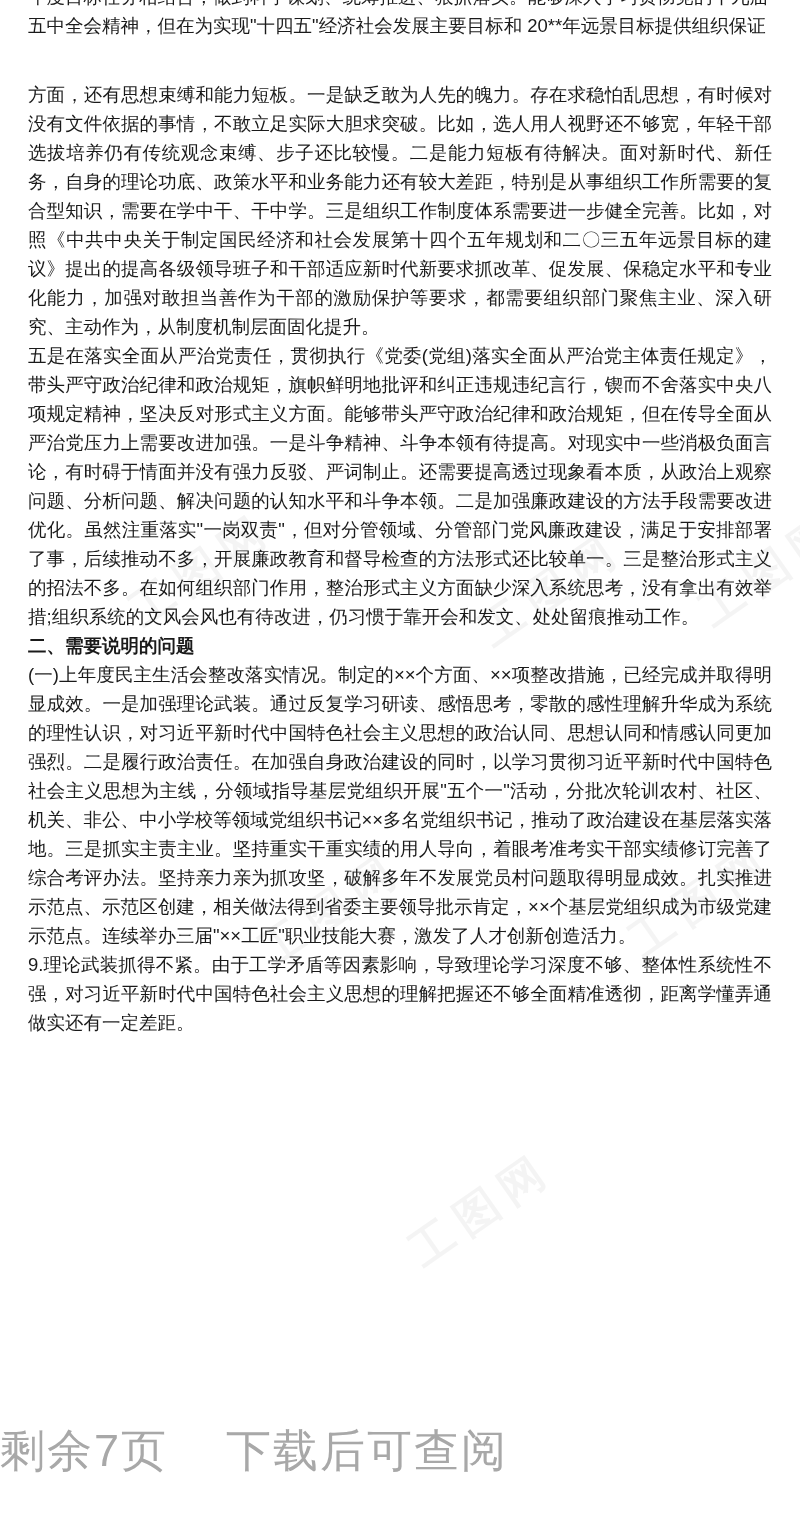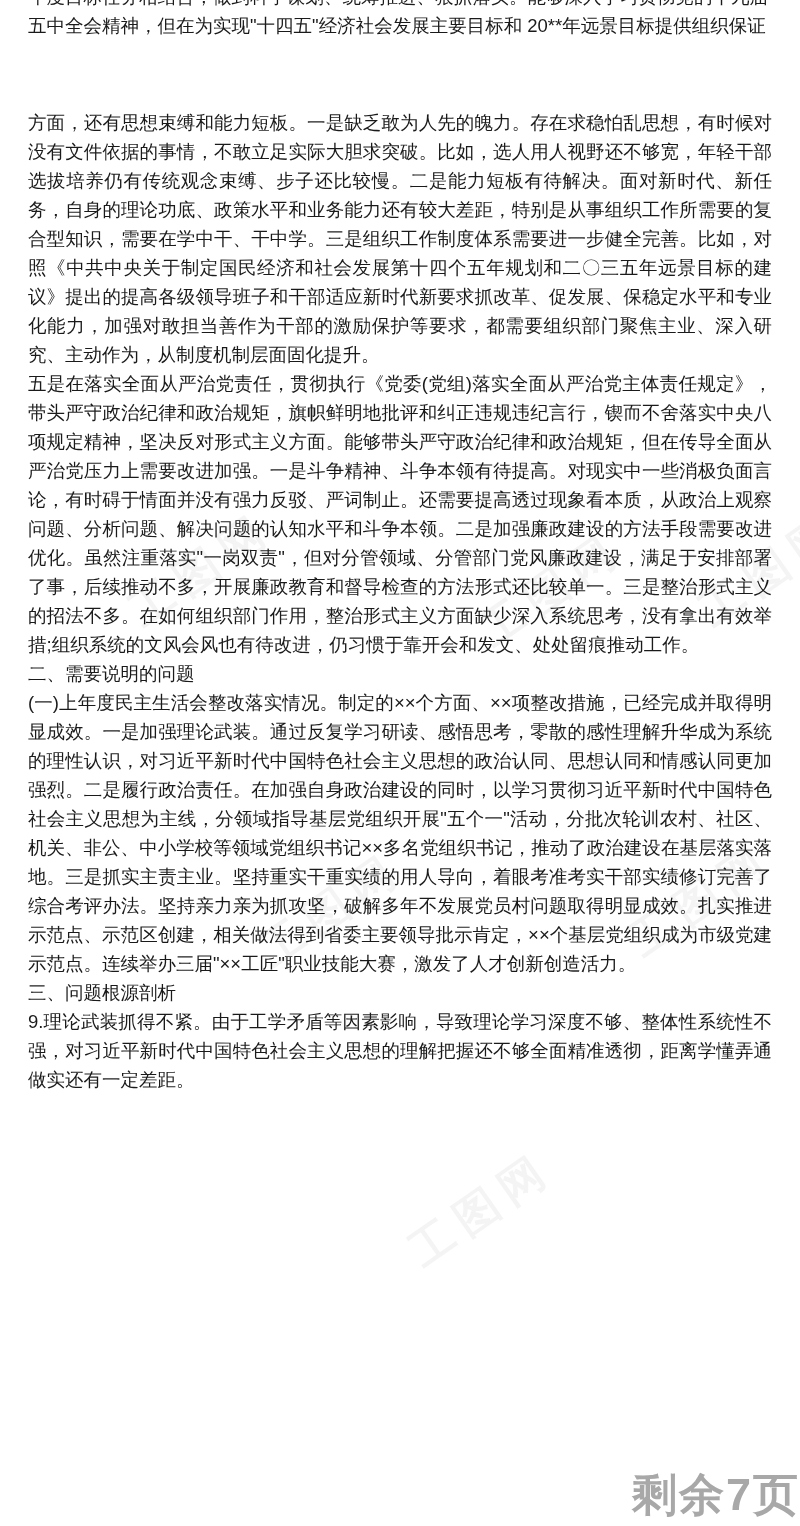--- a/index.html
+++ b/index.html
@@ -14,35 +14,34 @@
   .doc-col {
     position:absolute;
     left:28px;
     width:744px;
     font-size:18.5px;
     line-height:29px;
     text-align:justify;
   }
   .doc-col p { margin:0; text-justify:inter-ideograph; }
   .top-fragment { top:-18px; }
-  .main-body { top:108px; }
-  p.heading { font-weight:normal; }
+  .main-body { top:80px; }
+  p.heading { font-weight:bold; }
   .footer-notice {
     position:absolute;
     top:1421px; left:0;
     width:100%;
     display:flex;
-    justify-content:flex-end;
+    justify-content:flex-start;
     align-items:baseline;
     gap:58px;
     font-size:45px;
-    font-weight:bold;
+    font-weight:normal;
     letter-spacing:2px;
     color:#a8a8a8;
-    margin-top:44px;
   }
   .watermark {
     position:absolute;
     font-size:44px;
     letter-spacing:10px;
     color:rgba(0,0,0,0.045);
     transform:rotate(-35deg);
     white-space:nowrap;
     pointer-events:none;
     font-weight:bold;
@@ -61,19 +60,19 @@
 <div class="doc-col top-fragment">
   <p>年度目标任务相结合，做到科学谋划、统筹推进、狠抓落实。能够深入学习贯彻党的十九届</p>
   <p>五中全会精神，但在为实现"十四五"经济社会发展主要目标和 20**年远景目标提供组织保证</p>
 </div>
 
 <div class="doc-col main-body">
   <p>方面，还有思想束缚和能力短板。一是缺乏敢为人先的魄力。存在求稳怕乱思想，有时候对没有文件依据的事情，不敢立足实际大胆求突破。比如，选人用人视野还不够宽，年轻干部选拔培养仍有传统观念束缚、步子还比较慢。二是能力短板有待解决。面对新时代、新任务，自身的理论功底、政策水平和业务能力还有较大差距，特别是从事组织工作所需要的复合型知识，需要在学中干、干中学。三是组织工作制度体系需要进一步健全完善。比如，对照《中共中央关于制定国民经济和社会发展第十四个五年规划和二〇三五年远景目标的建议》提出的提高各级领导班子和干部适应新时代新要求抓改革、促发展、保稳定水平和专业化能力，加强对敢担当善作为干部的激励保护等要求，都需要组织部门聚焦主业、深入研究、主动作为，从制度机制层面固化提升。</p>
   <p>五是在落实全面从严治党责任，贯彻执行《党委(党组)落实全面从严治党主体责任规定》，带头严守政治纪律和政治规矩，旗帜鲜明地批评和纠正违规违纪言行，锲而不舍落实中央八项规定精神，坚决反对形式主义方面。能够带头严守政治纪律和政治规矩，但在传导全面从严治党压力上需要改进加强。一是斗争精神、斗争本领有待提高。对现实中一些消极负面言论，有时碍于情面并没有强力反驳、严词制止。还需要提高透过现象看本质，从政治上观察问题、分析问题、解决问题的认知水平和斗争本领。二是加强廉政建设的方法手段需要改进优化。虽然注重落实"一岗双责"，但对分管领域、分管部门党风廉政建设，满足于安排部署了事，后续推动不多，开展廉政教育和督导检查的方法形式还比较单一。三是整治形式主义的招法不多。在如何组织部门作用，整治形式主义方面缺少深入系统思考，没有拿出有效举措;组织系统的文风会风也有待改进，仍习惯于靠开会和发文、处处留痕推动工作。</p>
   <p class="heading">二、需要说明的问题</p>
   <p>(一)上年度民主生活会整改落实情况。制定的××个方面、××项整改措施，已经完成并取得明显成效。一是加强理论武装。通过反复学习研读、感悟思考，零散的感性理解升华成为系统的理性认识，对习近平新时代中国特色社会主义思想的政治认同、思想认同和情感认同更加强烈。二是履行政治责任。在加强自身政治建设的同时，以学习贯彻习近平新时代中国特色社会主义思想为主线，分领域指导基层党组织开展"五个一"活动，分批次轮训农村、社区、机关、非公、中小学校等领域党组织书记××多名党组织书记，推动了政治建设在基层落实落地。三是抓实主责主业。坚持重实干重实绩的用人导向，着眼考准考实干部实绩修订完善了综合考评办法。坚持亲力亲为抓攻坚，破解多年不发展党员村问题取得明显成效。扎实推进示范点、示范区创建，相关做法得到省委主要领导批示肯定，××个基层党组织成为市级党建示范点。连续举办三届"××工匠"职业技能大赛，激发了人才创新创造活力。</p>
-  <p class="heading">三、问题根源剖析</p>
   <p>9.理论武装抓得不紧。由于工学矛盾等因素影响，导致理论学习深度不够、整体性系统性不强，对习近平新时代中国特色社会主义思想的理解把握还不够全面精准透彻，距离学懂弄通做实还有一定差距。</p>
 </div>
 
 <div class="footer-notice">
   <span>剩余7页</span>
+  <span>下载后可查阅</span>
 </div>
 
 </body></html>

